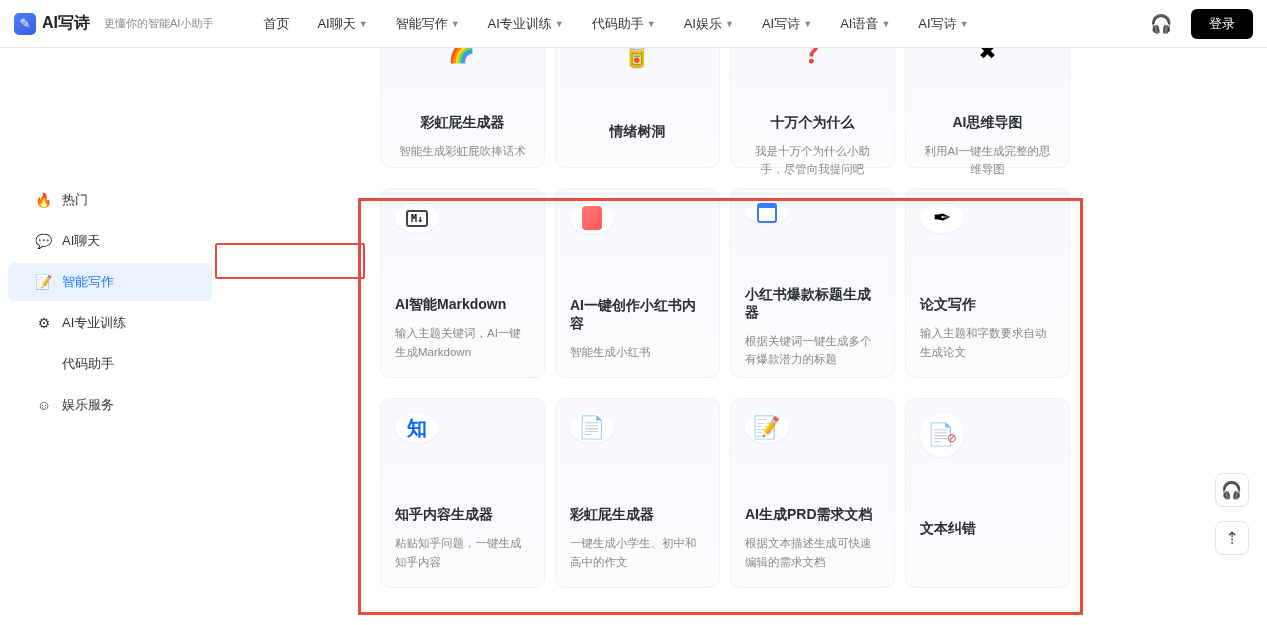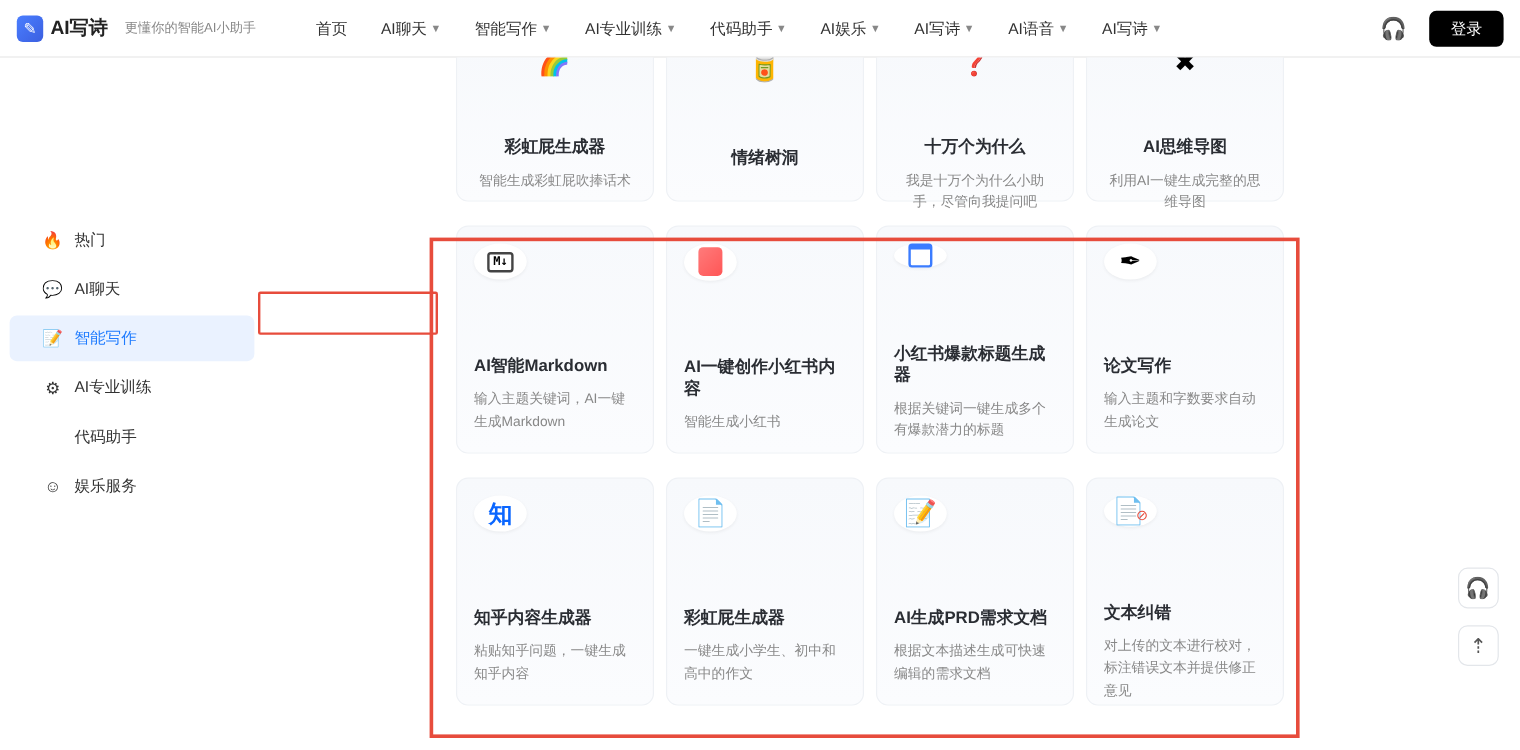--- a/index.html
+++ b/index.html
@@ -206,21 +206,20 @@
             <span class="ico-doc">📝</span>
           </div>
           <div class="card-title">AI生成PRD需求文档</div>
           <div class="card-desc">根据文本描述生成可快速编辑的需求文档</div>
         </div>
         <div class="card">
           <div class="card-icon">
             <span class="ico-doc">📄<span style="color:#e74c3c;font-size:12px;margin-left:-8px;">⊘</span></span>
           </div>
           <div class="card-title">文本纠错</div>
-          <div class="card-desc">对上传的文本进行校对，标注错误文本并提供修正意见</div>
         </div>
       </div>
   </div>
 </div>
 
 <div class="side-highlight"></div>
 <div class="red-box"></div>
 
 <div class="float-btns">
   <div class="float-btn">🎧</div>

